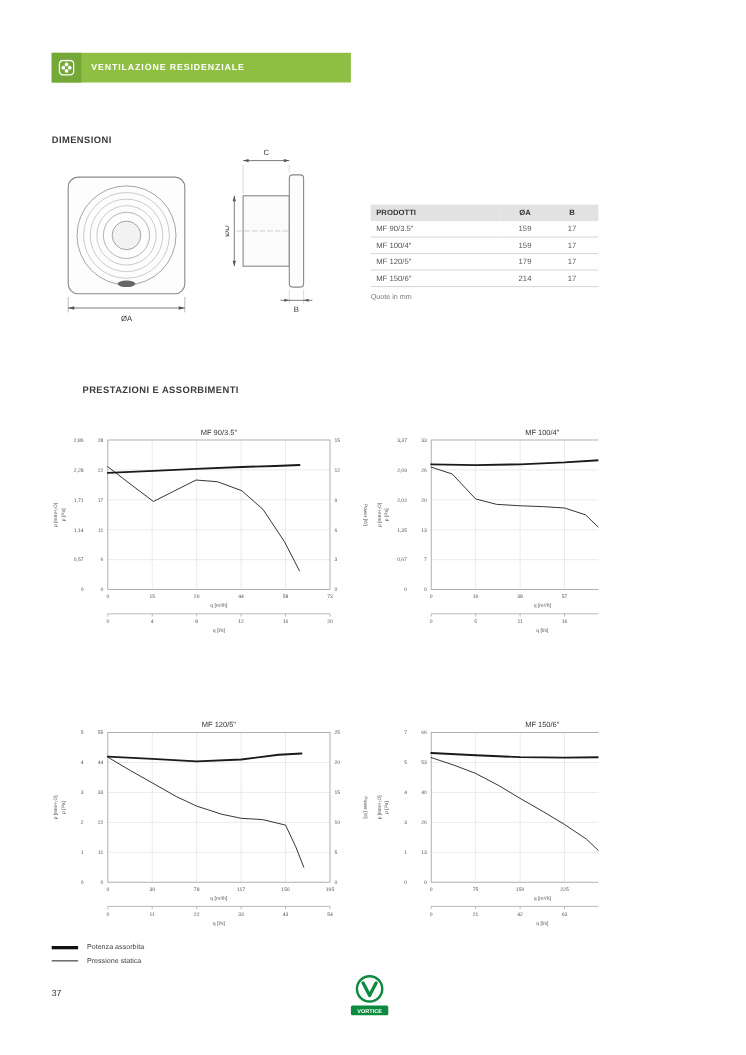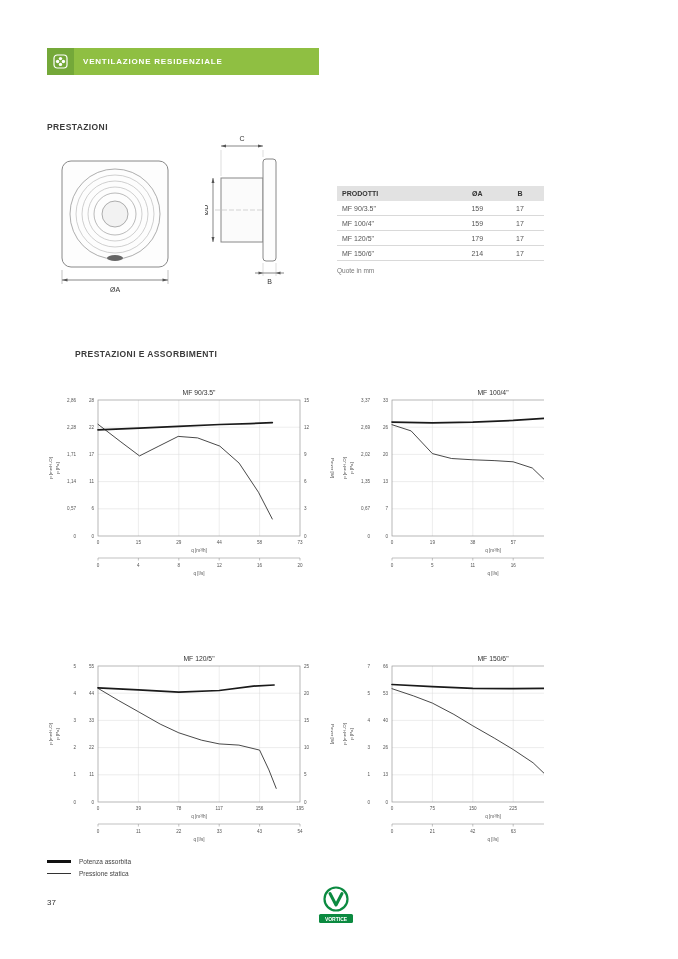--- a/index.html
+++ b/index.html
@@ -54,21 +54,21 @@
         <rect x="1" y="1" width="13" height="13" rx="3.2" fill="none" stroke="#fff" stroke-width="1.2"></rect>
         <circle cx="7.5" cy="4.6" r="1.7" fill="#fff"></circle>
         <circle cx="7.5" cy="10.4" r="1.7" fill="#fff"></circle>
         <circle cx="4.6" cy="7.5" r="1.7" fill="#fff"></circle>
         <circle cx="10.4" cy="7.5" r="1.7" fill="#fff"></circle>
       </svg>
     </div>
     <div class="banner-text">VENTILAZIONE RESIDENZIALE</div>
   </div>
 
-  <div class="sec-title" id="title-dim">PRESTAZIONI</div>
+  <div class="sec-title" id="title-dim">DIMENSIONI</div>
 
   <svg class="front-svg" width="125" height="140" viewBox="0 0 125 140">
     <rect x="6" y="3" width="106" height="106" rx="9" fill="#fdfdfd" stroke="#888" stroke-width="1"></rect>
     <circle cx="59" cy="56" r="45" fill="none" stroke="#999" stroke-width="0.8"></circle>
     <circle cx="59" cy="56" r="39" fill="none" stroke="#bbb" stroke-width="0.7"></circle>
     <circle cx="59" cy="56" r="33" fill="none" stroke="#bbb" stroke-width="0.7"></circle>
     <circle cx="59" cy="56" r="27" fill="none" stroke="#bbb" stroke-width="0.7"></circle>
     <circle cx="59" cy="56" r="21" fill="none" stroke="#aaa" stroke-width="0.8"></circle>
     <circle cx="59" cy="56" r="13" fill="#f2f2f2" stroke="#999" stroke-width="0.8"></circle>
     <ellipse cx="59" cy="100" rx="8" ry="3" fill="#666"></ellipse>

